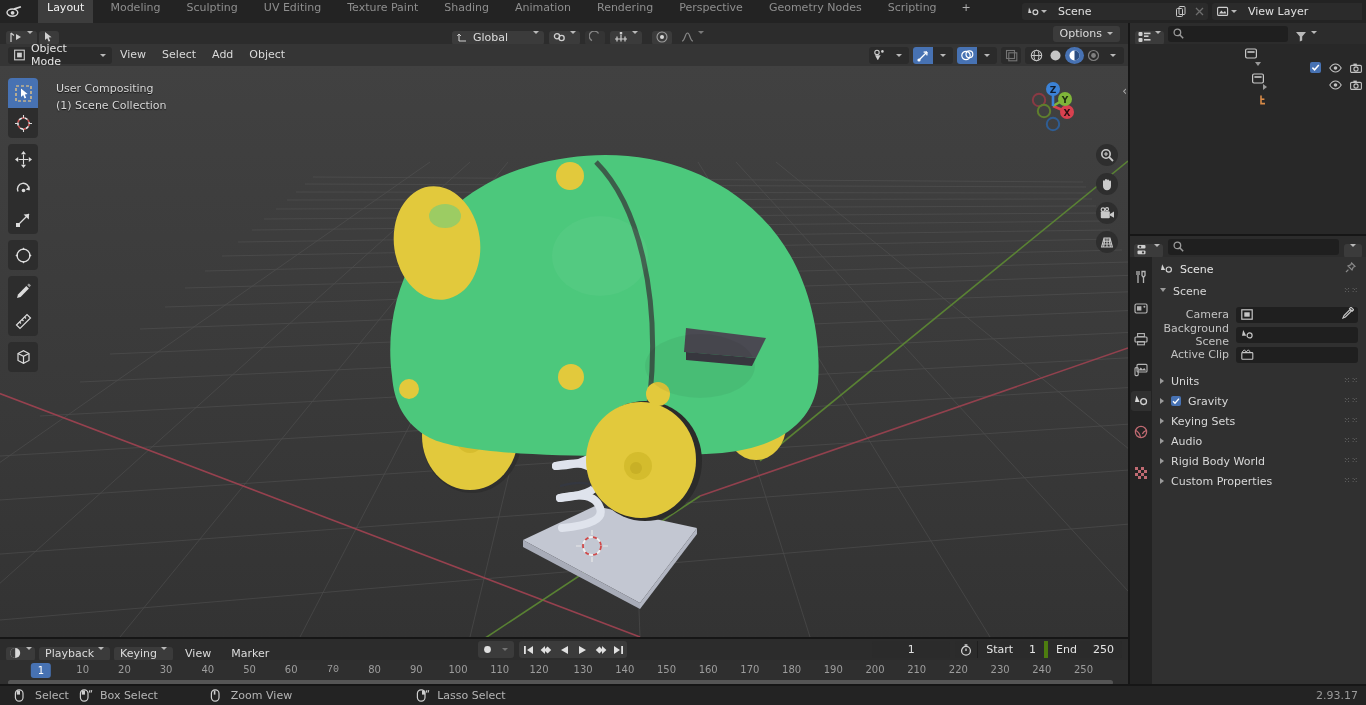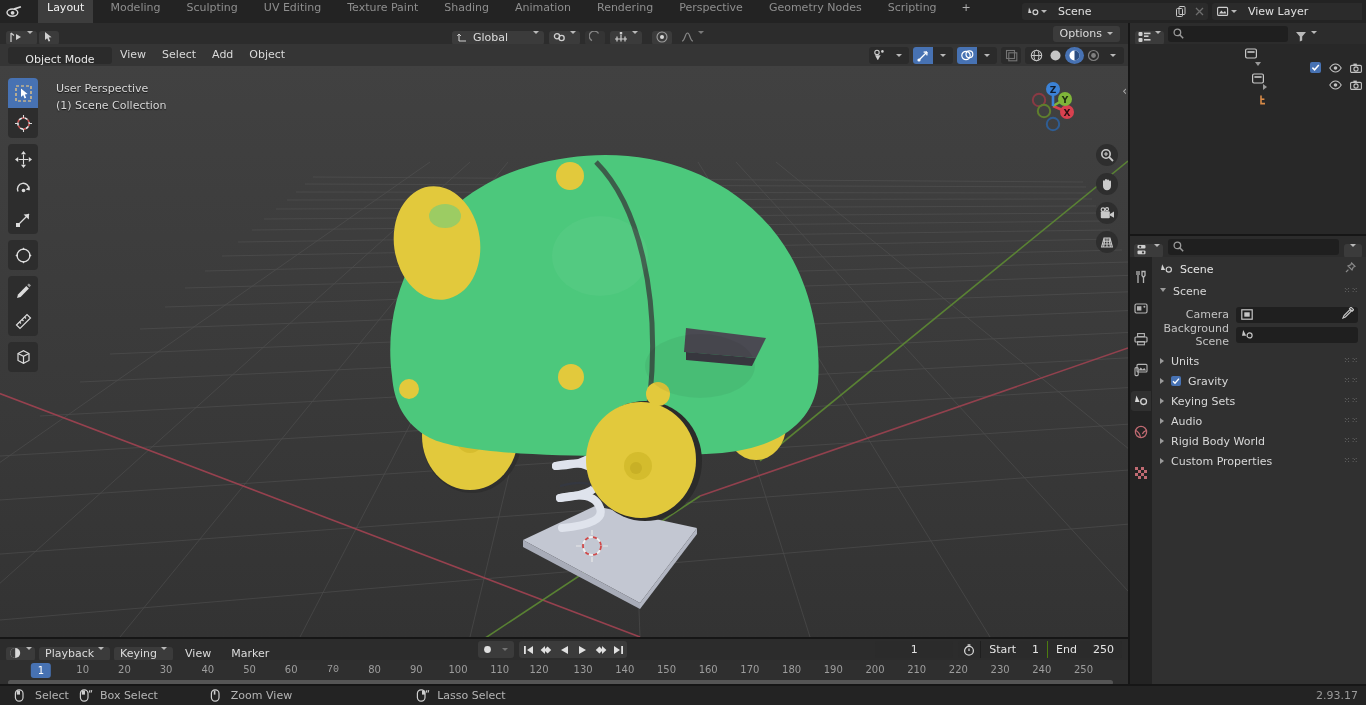--- a/index.html
+++ b/index.html
@@ -36,21 +36,21 @@
   .wbtn { background:#3b3b3b; border-radius:3px; height:14px; display:flex; align-items:flex-start;
           padding:0 5px; gap:4px; color:#dcdcdc; font-size:11px;margin-top:8px; }
   .wbtn.flat { background:transparent; }
   .options-btn { position:absolute; right:8px; background:#3b3b3b; border-radius:3px; height:16px;
                  display:flex; align-items:center; padding:0 7px; gap:5px; font-size:11px; color:#dcdcdc;}
 
   
   .vpheader { position:absolute; left:0; top:44px; width:1128px; height:22px; background:#353535;
               display:flex; align-items:center; }
   .vp-mode { background:#2b2b2b; border-radius:3px; height:17px; display:flex; align-items:center;
-             padding:0 6px; gap:6px; margin-left:8px; font-size:11px; width:104px;flex-direction:column; }
+             padding:0 6px; gap:6px; margin-left:8px; font-size:11px; width:104px; }
   .vp-menu { padding:0 8px; font-size:11px; color:#dadada; height:22px; line-height:22px;}
   .vp-right { position:absolute; right:4px; display:flex; align-items:center; gap:4px; }
   .seg { display:flex; background:#2b2b2b; border-radius:3px; overflow:hidden; height:17px; align-items:center;}
   .segbtn { width:20px; height:17px; display:flex; align-items:center; justify-content:center; }
   .segbtn.on { background:#4772b3; }
   .shbtn { width:19px; height:17px; display:flex; align-items:center; justify-content:center; }
   .shbtn.on { background:#4772b3; border-radius:50%; }
 
   
   .viewport { position:absolute; left:0; top:66px; width:1128px; height:571px; overflow:hidden;
@@ -482,21 +482,21 @@
       <g transform="translate(592,480)">
         <circle r="9" fill="none" stroke="#d04a4a" stroke-width="1.8" stroke-dasharray="4.3 4.3"></circle>
         <circle r="9" fill="none" stroke="#f0f0f0" stroke-width="1.8" stroke-dasharray="4.3 4.3" stroke-dashoffset="4.3"></circle>
         <g stroke="#e8e8e8" stroke-width="1.2">
           <path d="M0 -16 L0 -11M0 16 L0 11M-16 0 L-11 0M16 0 L11 0"></path>
         </g>
       </g>
     </svg>
 
     <div class="ovl-text">
-      <div>User Perspective</div>
+      <div>User Compositing</div>
       <div>(1) Scene Collection</div>
     </div>
 
     <div class="tbar">
       <div class="tbtn sel r-top">
         <svg width="17" height="17" viewBox="0 0 17 17">
             <rect x="1" y="1" width="15" height="15" fill="none" stroke="#ffd27f" stroke-width="1.2" stroke-dasharray="3 2"></rect>
             <path d="M6 3.5 6 12 8.2 10 9.6 13.5 11.2 12.8 9.8 9.4 12.6 9z" fill="#fff"></path>
           </svg>
       </div>
@@ -847,20 +847,32 @@
               <div class="prop-field">
                 <span style="display:flex">
                   <svg width="12" height="11" viewBox="0 0 12 11">
                     <path d="M2.2 1 5.2 6.8H1z" fill="#c5c5c5"></path>
                     <circle cx="8.6" cy="6.4" r="2.5" fill="none" stroke="#c5c5c5" stroke-width="1.2"></circle>
                   </svg>
                 </span>
                 <span></span>
               </div>
             </div>
+            <div class="prop-row">
+              <div class="prop-label">Active Clip</div>
+              <div class="prop-field">
+                <span style="display:flex">
+                  <svg width="13" height="11" viewBox="0 0 13 11">
+                    <rect x="0.8" y="3.6" width="11" height="6.6" rx="0.8" fill="none" stroke="#c5c5c5" stroke-width="1.1"></rect>
+                    <path d="M1 3.2 3.4 0.8 5.2 3M5 3.2 7.4 0.8 9.2 3" stroke="#c5c5c5" stroke-width="1" fill="none"></path>
+                  </svg>
+                </span>
+                <span></span>
+              </div>
+            </div>
           </div>
           <div class="panel-hdr">
             <span class="tri"></span>
             <span>Units</span>
             <span class="grip">⁙⁙</span>
           </div>
           <div class="panel-hdr">
             <span class="tri"></span>
             <span class="cbox">
               <svg width="8" height="8" viewBox="0 0 8 8">
@@ -976,21 +988,21 @@
         <div class="frpart" style="padding:0 5px">
           <svg width="12" height="12" viewBox="0 0 12 12">
               <circle cx="6" cy="6.8" r="4.4" fill="none" stroke="#d2d2d2" stroke-width="1.3"></circle>
               <path d="M6 4.4v2.6M4.6 1h2.8" stroke="#d2d2d2" stroke-width="1.3" fill="none"></path>
             </svg>
         </div>
         <div class="frpart" style="background:#2b2b2b;border-left:1px solid #1f1f1f">
           <span>Start</span>
           <span>1</span>
         </div>
-        <div class="frpart" style="background:#2b2b2b;border-left:1px solid #4d7c0f">
+        <div class="frpart" style="background:#2b2b2b;border-left:4px solid #4d7c0f">
           <span>End</span>
           <span>250</span>
         </div>
       </div>
     </div>
   </div>
 
   <div class="tl-ruler" id="tl-ruler">
       <div class="tick" style="left: 82.7px;">10</div>
       <div class="tick" style="left: 124.4px;">20</div>

